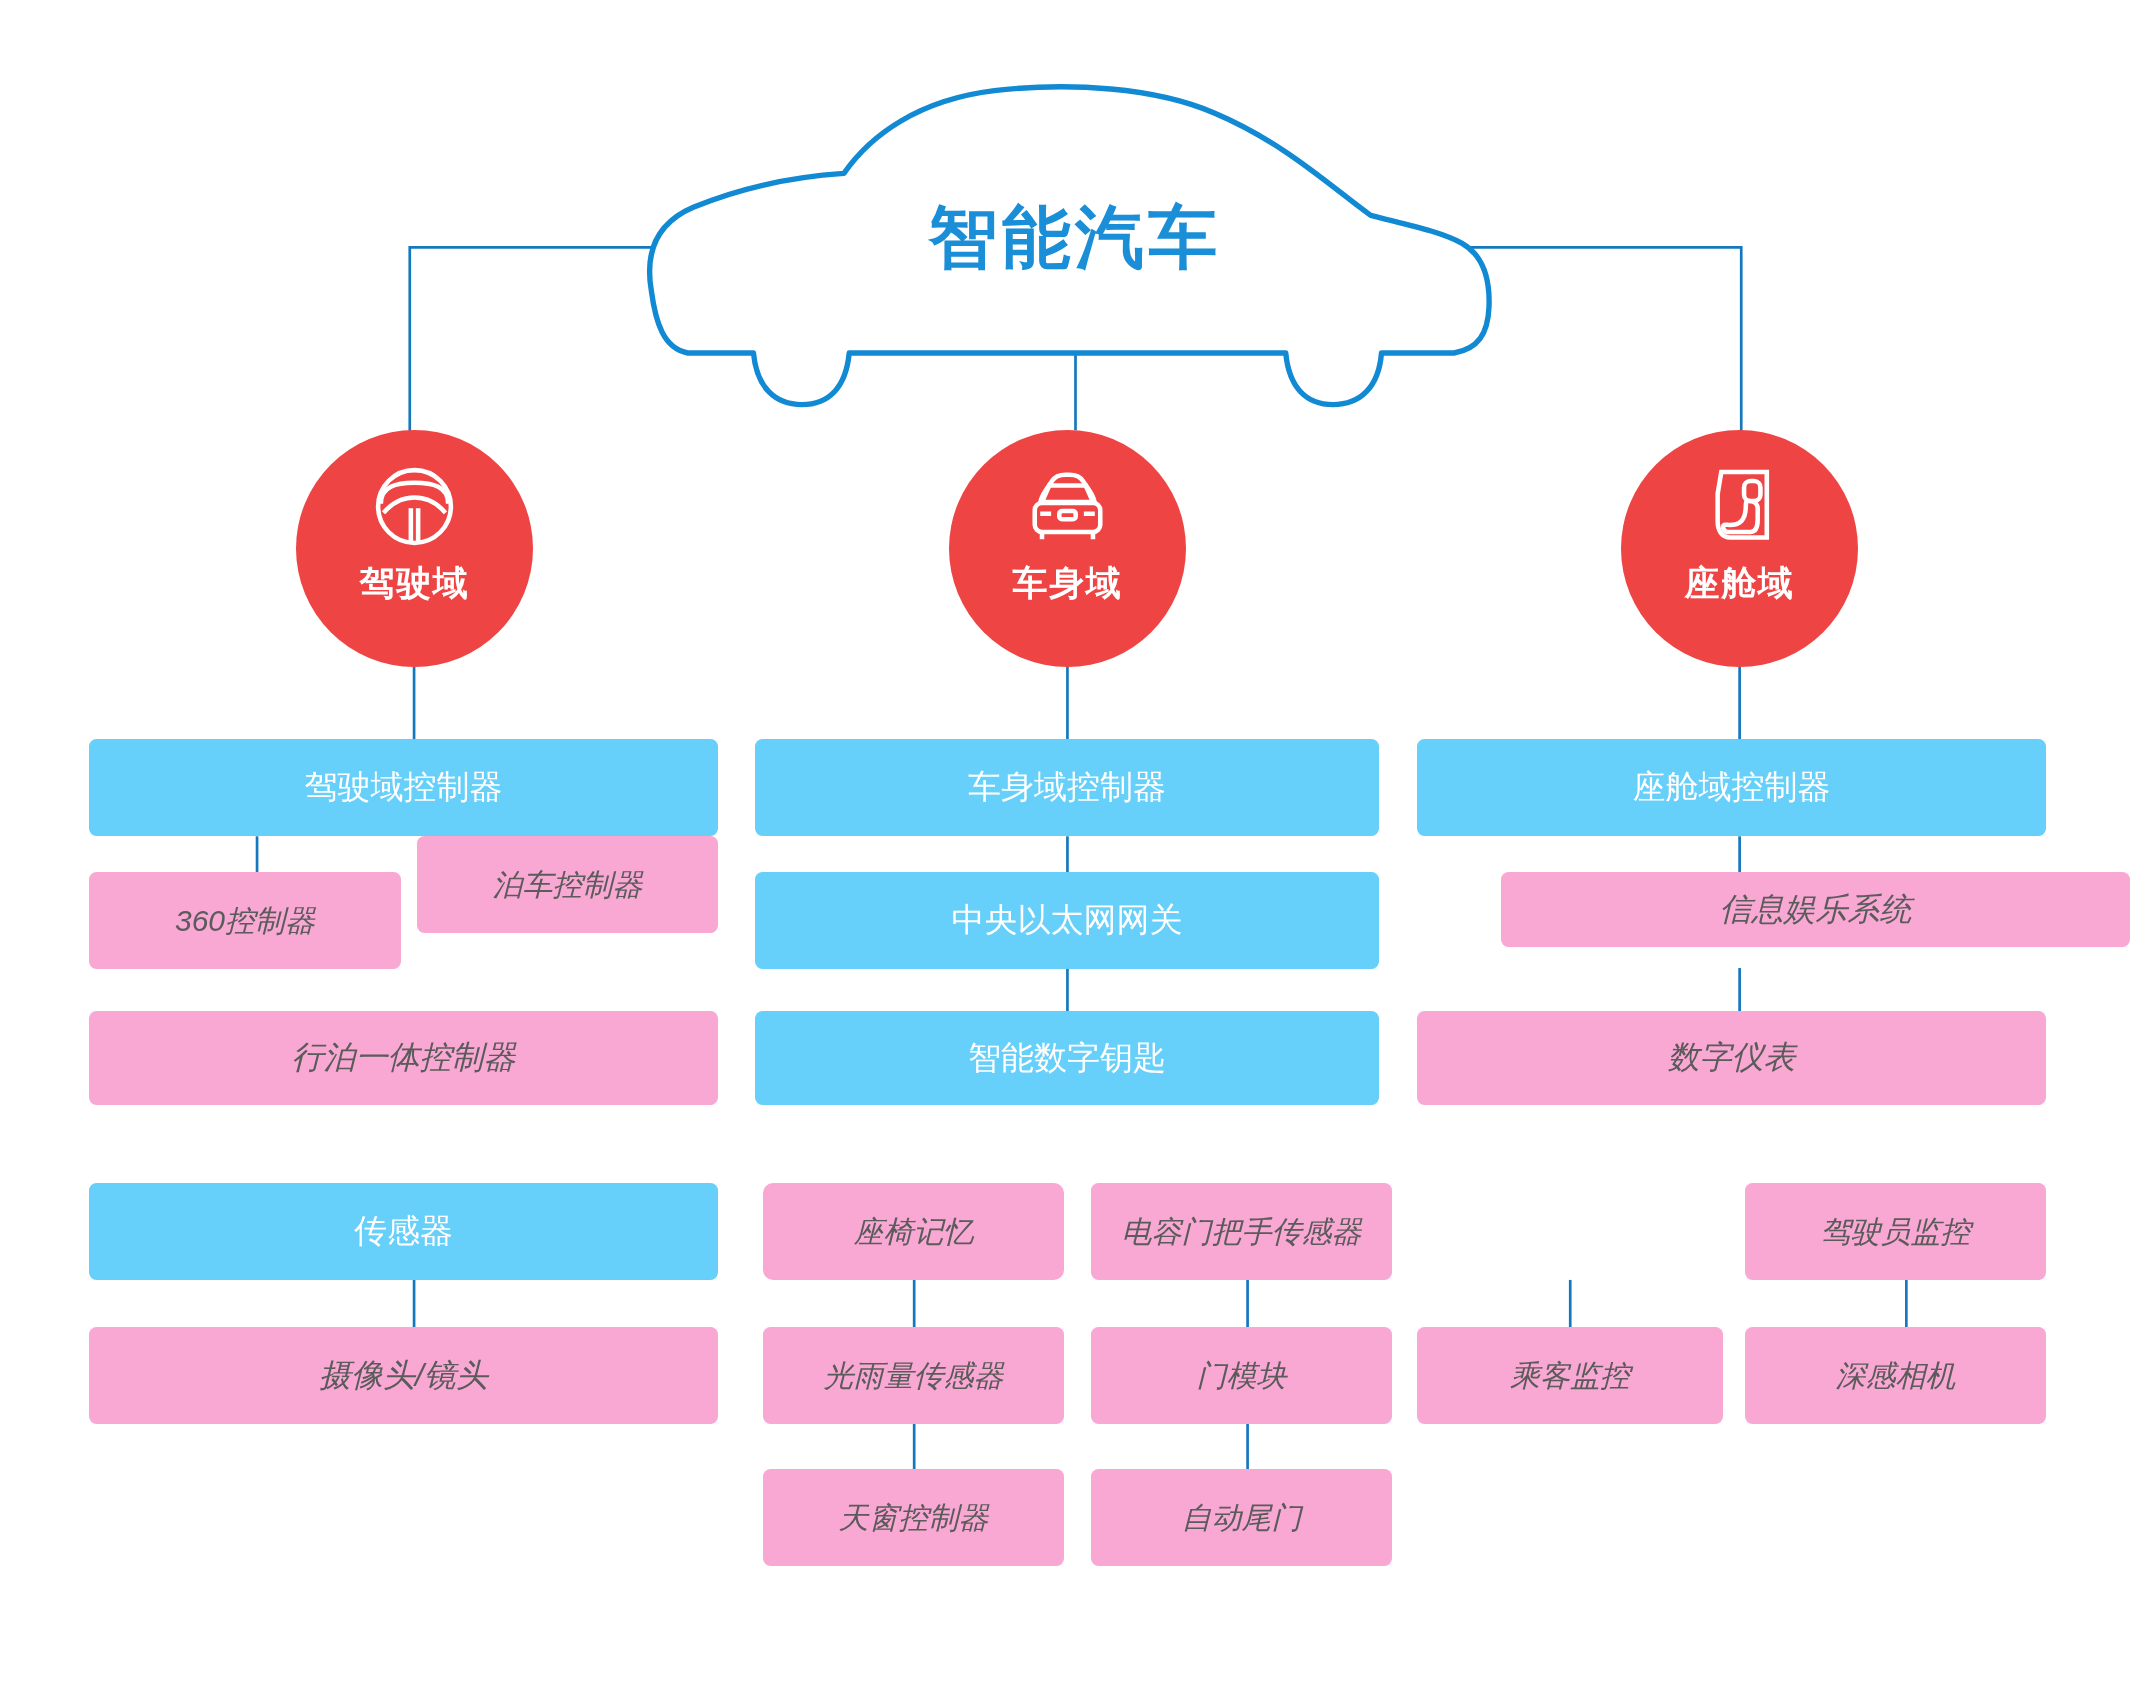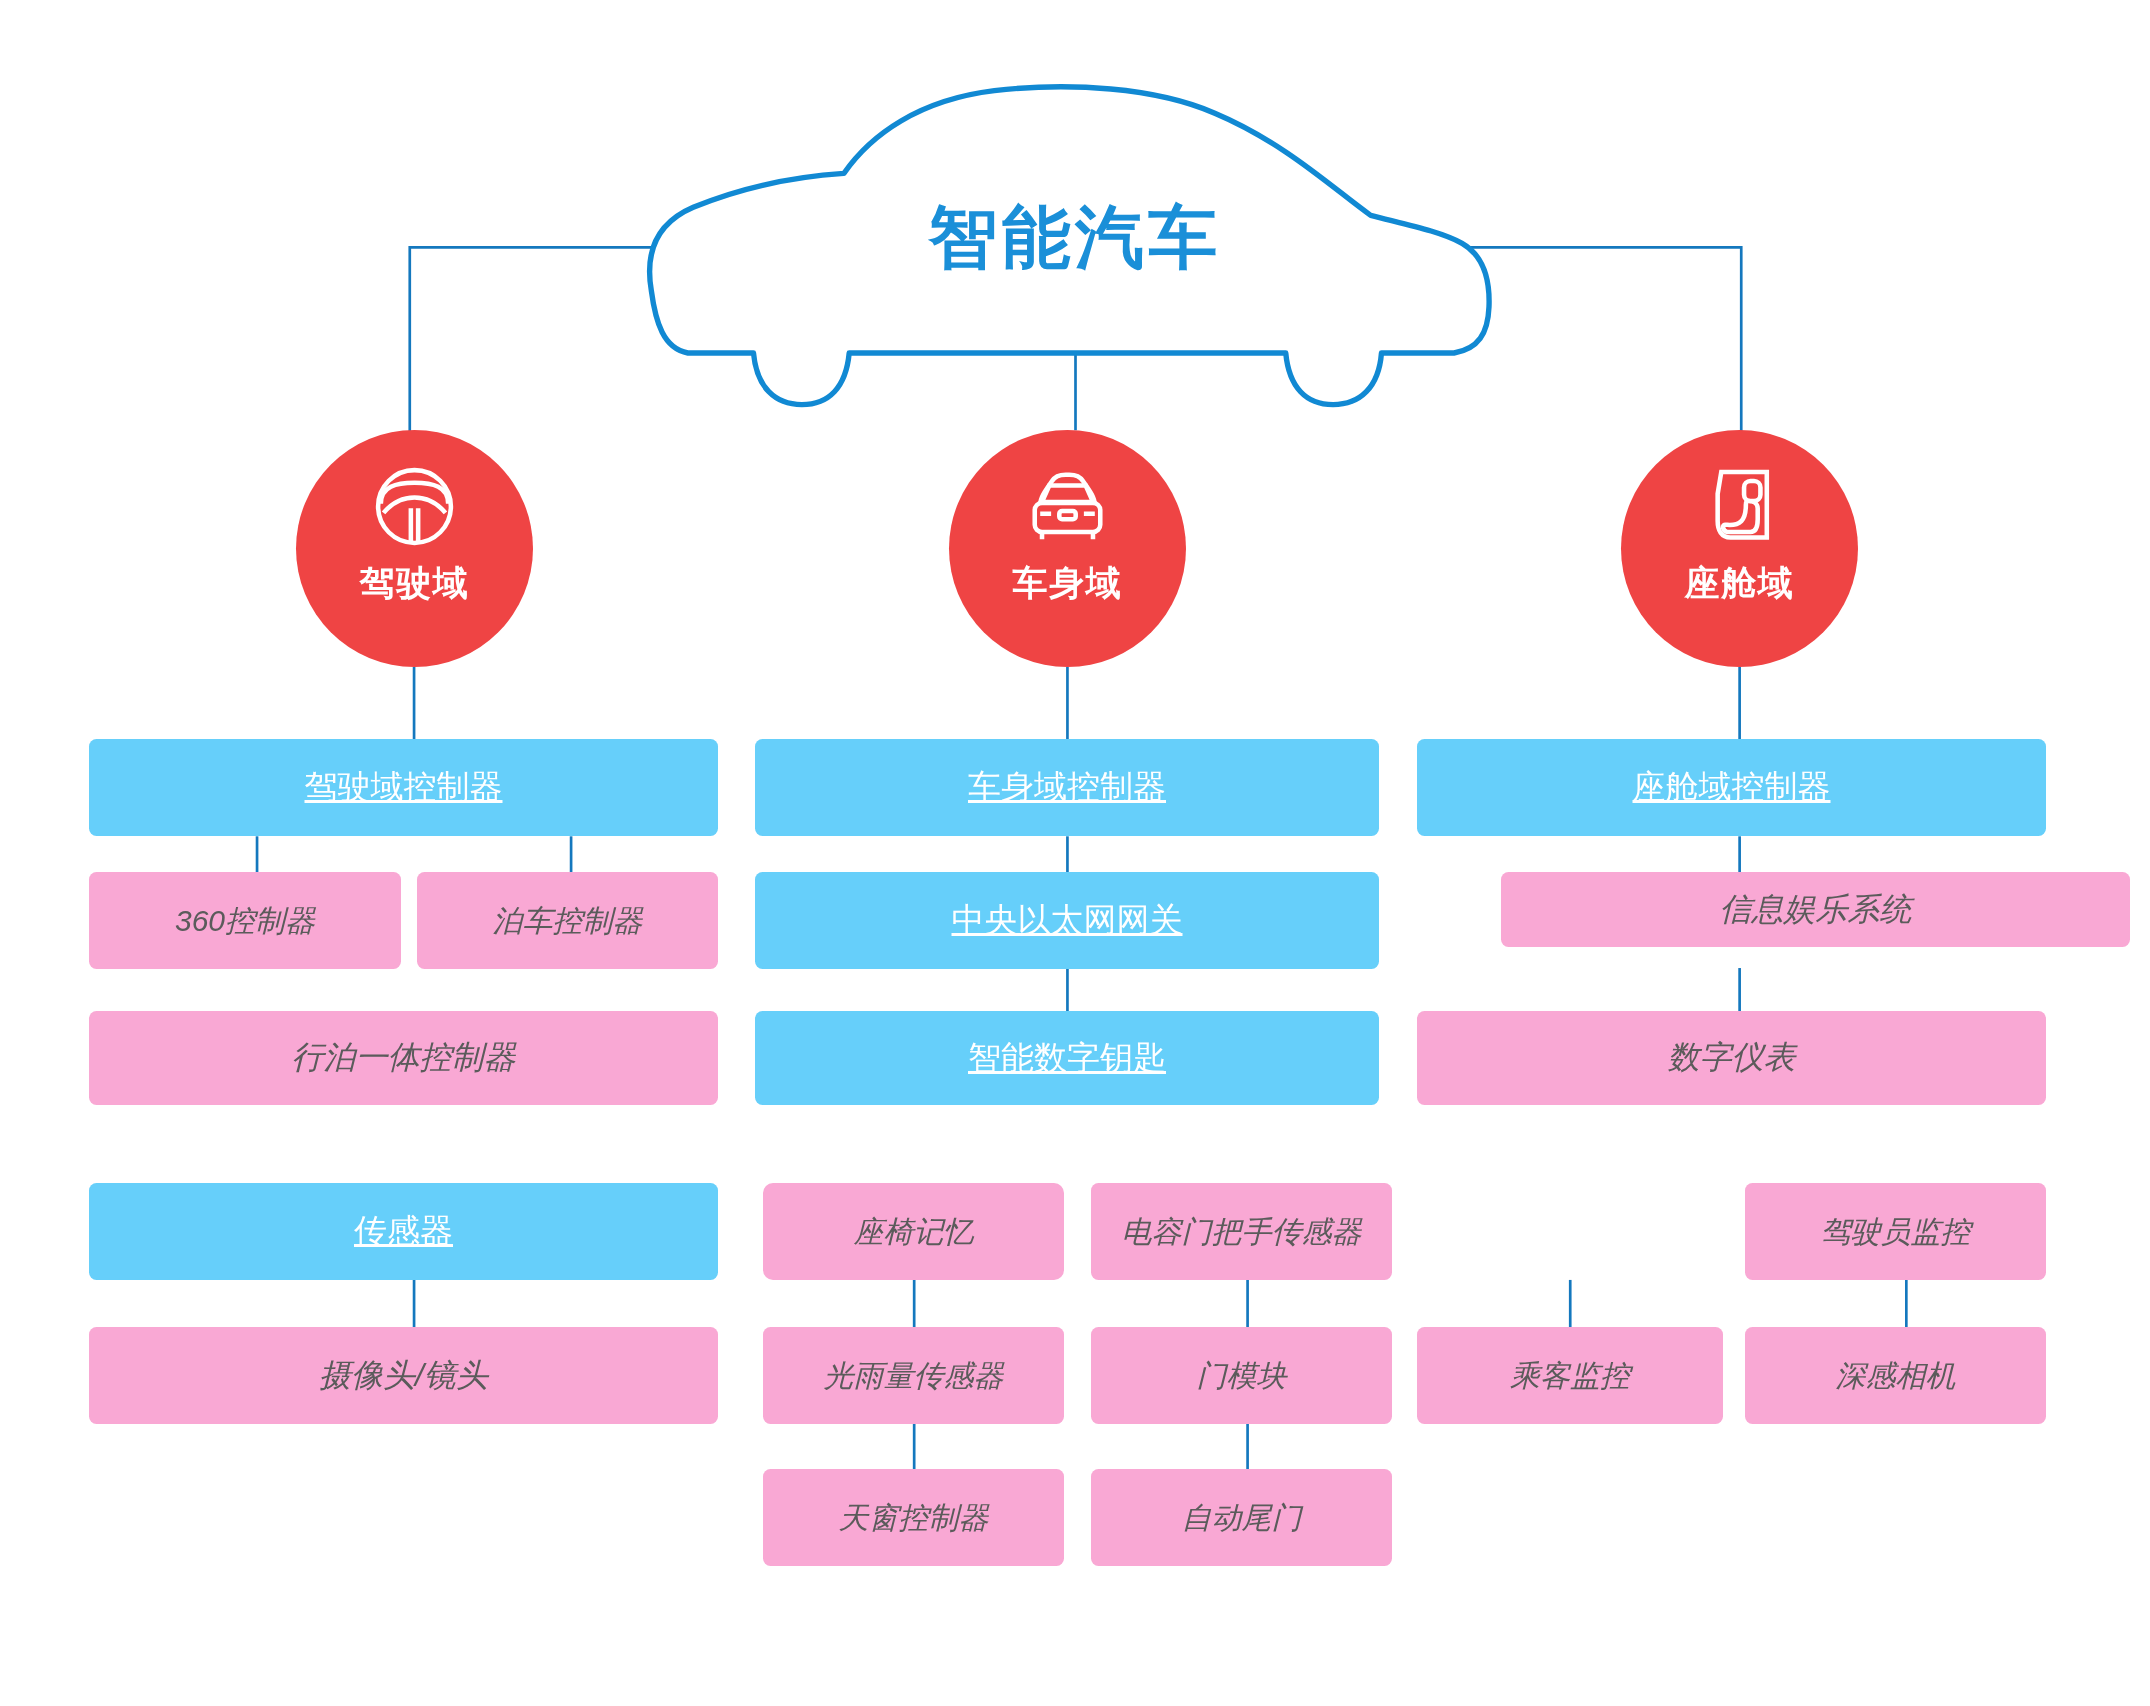--- a/index.html
+++ b/index.html
@@ -41,21 +41,21 @@
   
   .box{
     position:absolute;border-radius:7.5px;
     display:flex;align-items:center;justify-content:center;
     text-align:center;line-height:1.1;
     white-space:nowrap;
   }
   .box.dark{background:#66CFFA;color:#ffffff;}
   .box.light{background:#f9a8d4;color:#5b5b5b;font-style:italic;}
   .box .t{font-size:32px;font-weight:normal;}
-  .box.dark .t{font-size:33px;text-decoration:underline;}
+  .box.dark .t{font-size:33px;}
   .box.sm .t{font-size:30px;}
 </style>
 </head>
 <body>
 
 <div id="stage">
 
   <svg id="wires" viewBox="0 0 4000 3174" width="2151" height="1707" xmlns="http://www.w3.org/2000/svg">
     <g stroke="#1478BE" stroke-width="5" fill="none">
 
@@ -143,21 +143,21 @@
     </svg>
     <div class="clabel">座舱域</div>
   </div>
 
   <div class="box dark" style="left:89px;top:739px;width:629px;height:97px;">
     <span class="t">驾驶域控制器</span>
   </div>
   <div class="box light sm" style="left:89px;top:872px;width:312px;height:97px;">
     <span class="t">360控制器</span>
   </div>
-  <div class="box light sm" style="left:417px;top:872px;width:301px;height:97px;">
+  <div class="box light sm" style="left:417px;top:836px;width:301px;height:97px;">
     <span class="t">泊车控制器</span>
   </div>
   <div class="box dark" style="left:89px;top:1183px;width:629px;height:97px;">
     <span class="t">传感器</span>
   </div>
   <div class="box light" style="left:89px;top:1011px;width:629px;height:94px;">
     <span class="t">行泊一体控制器</span>
   </div>
   <div class="box light" style="left:89px;top:1327px;width:629px;height:97px;">
     <span class="t">摄像头/镜头</span>

